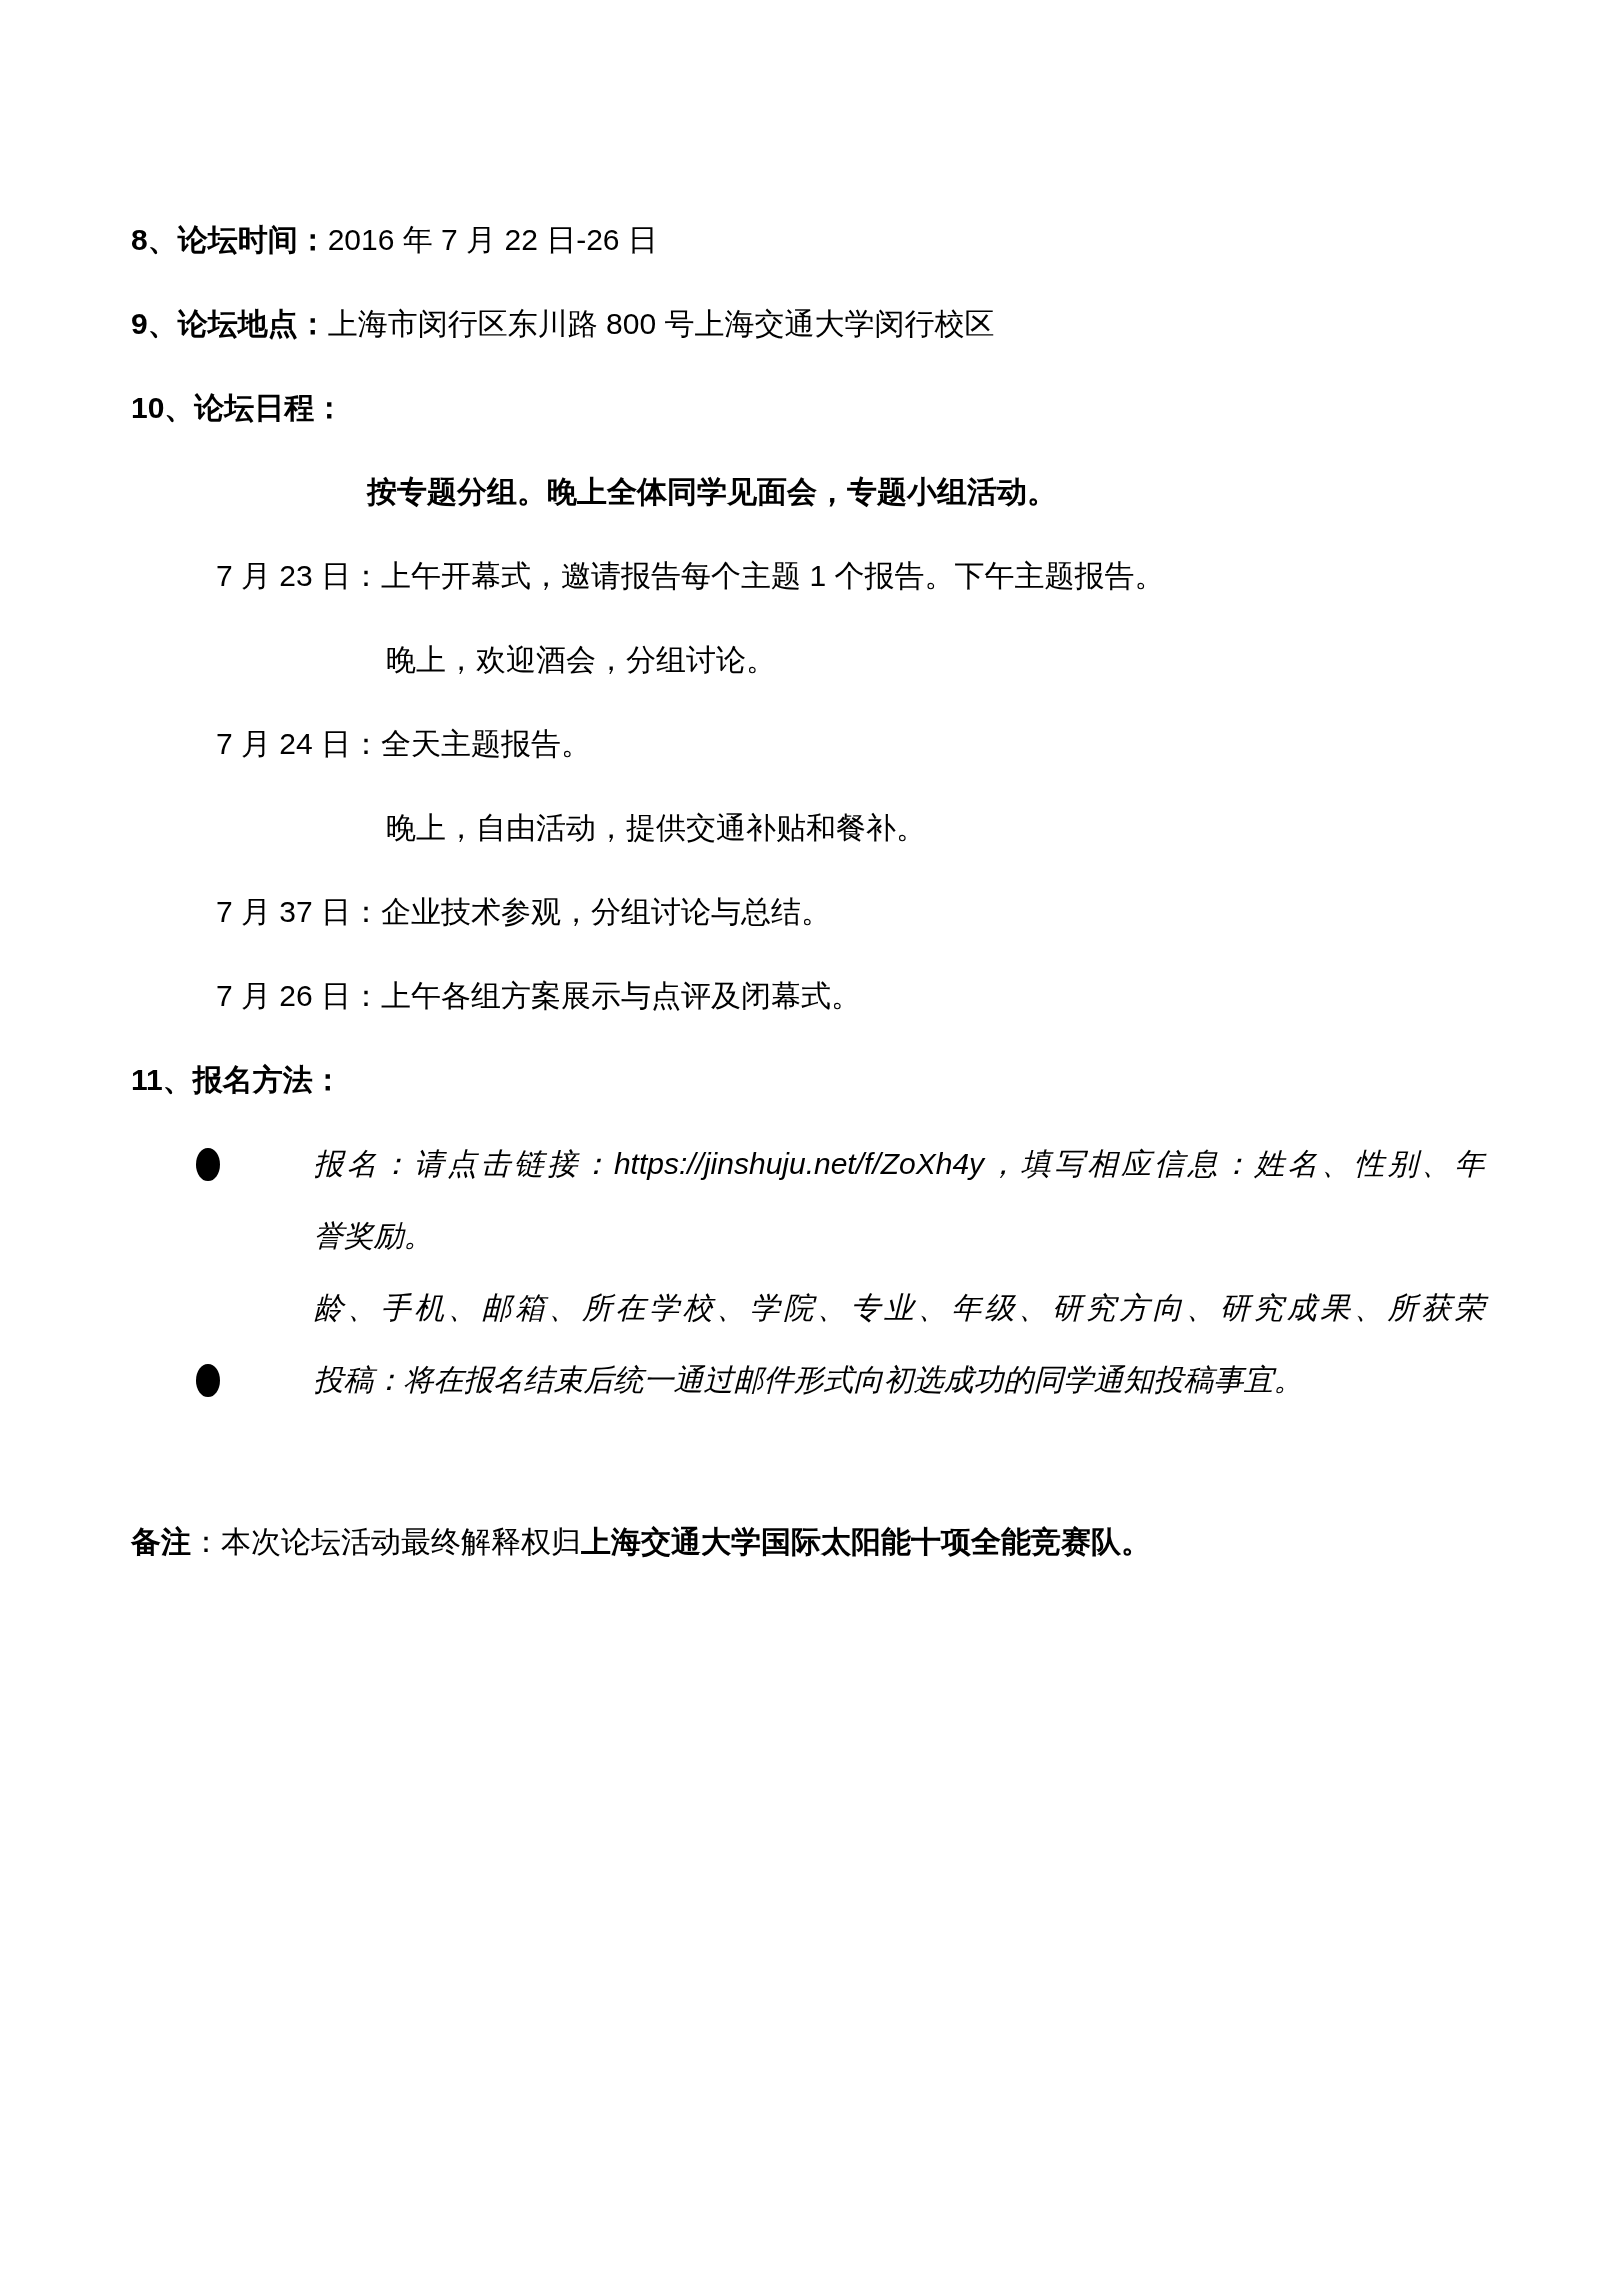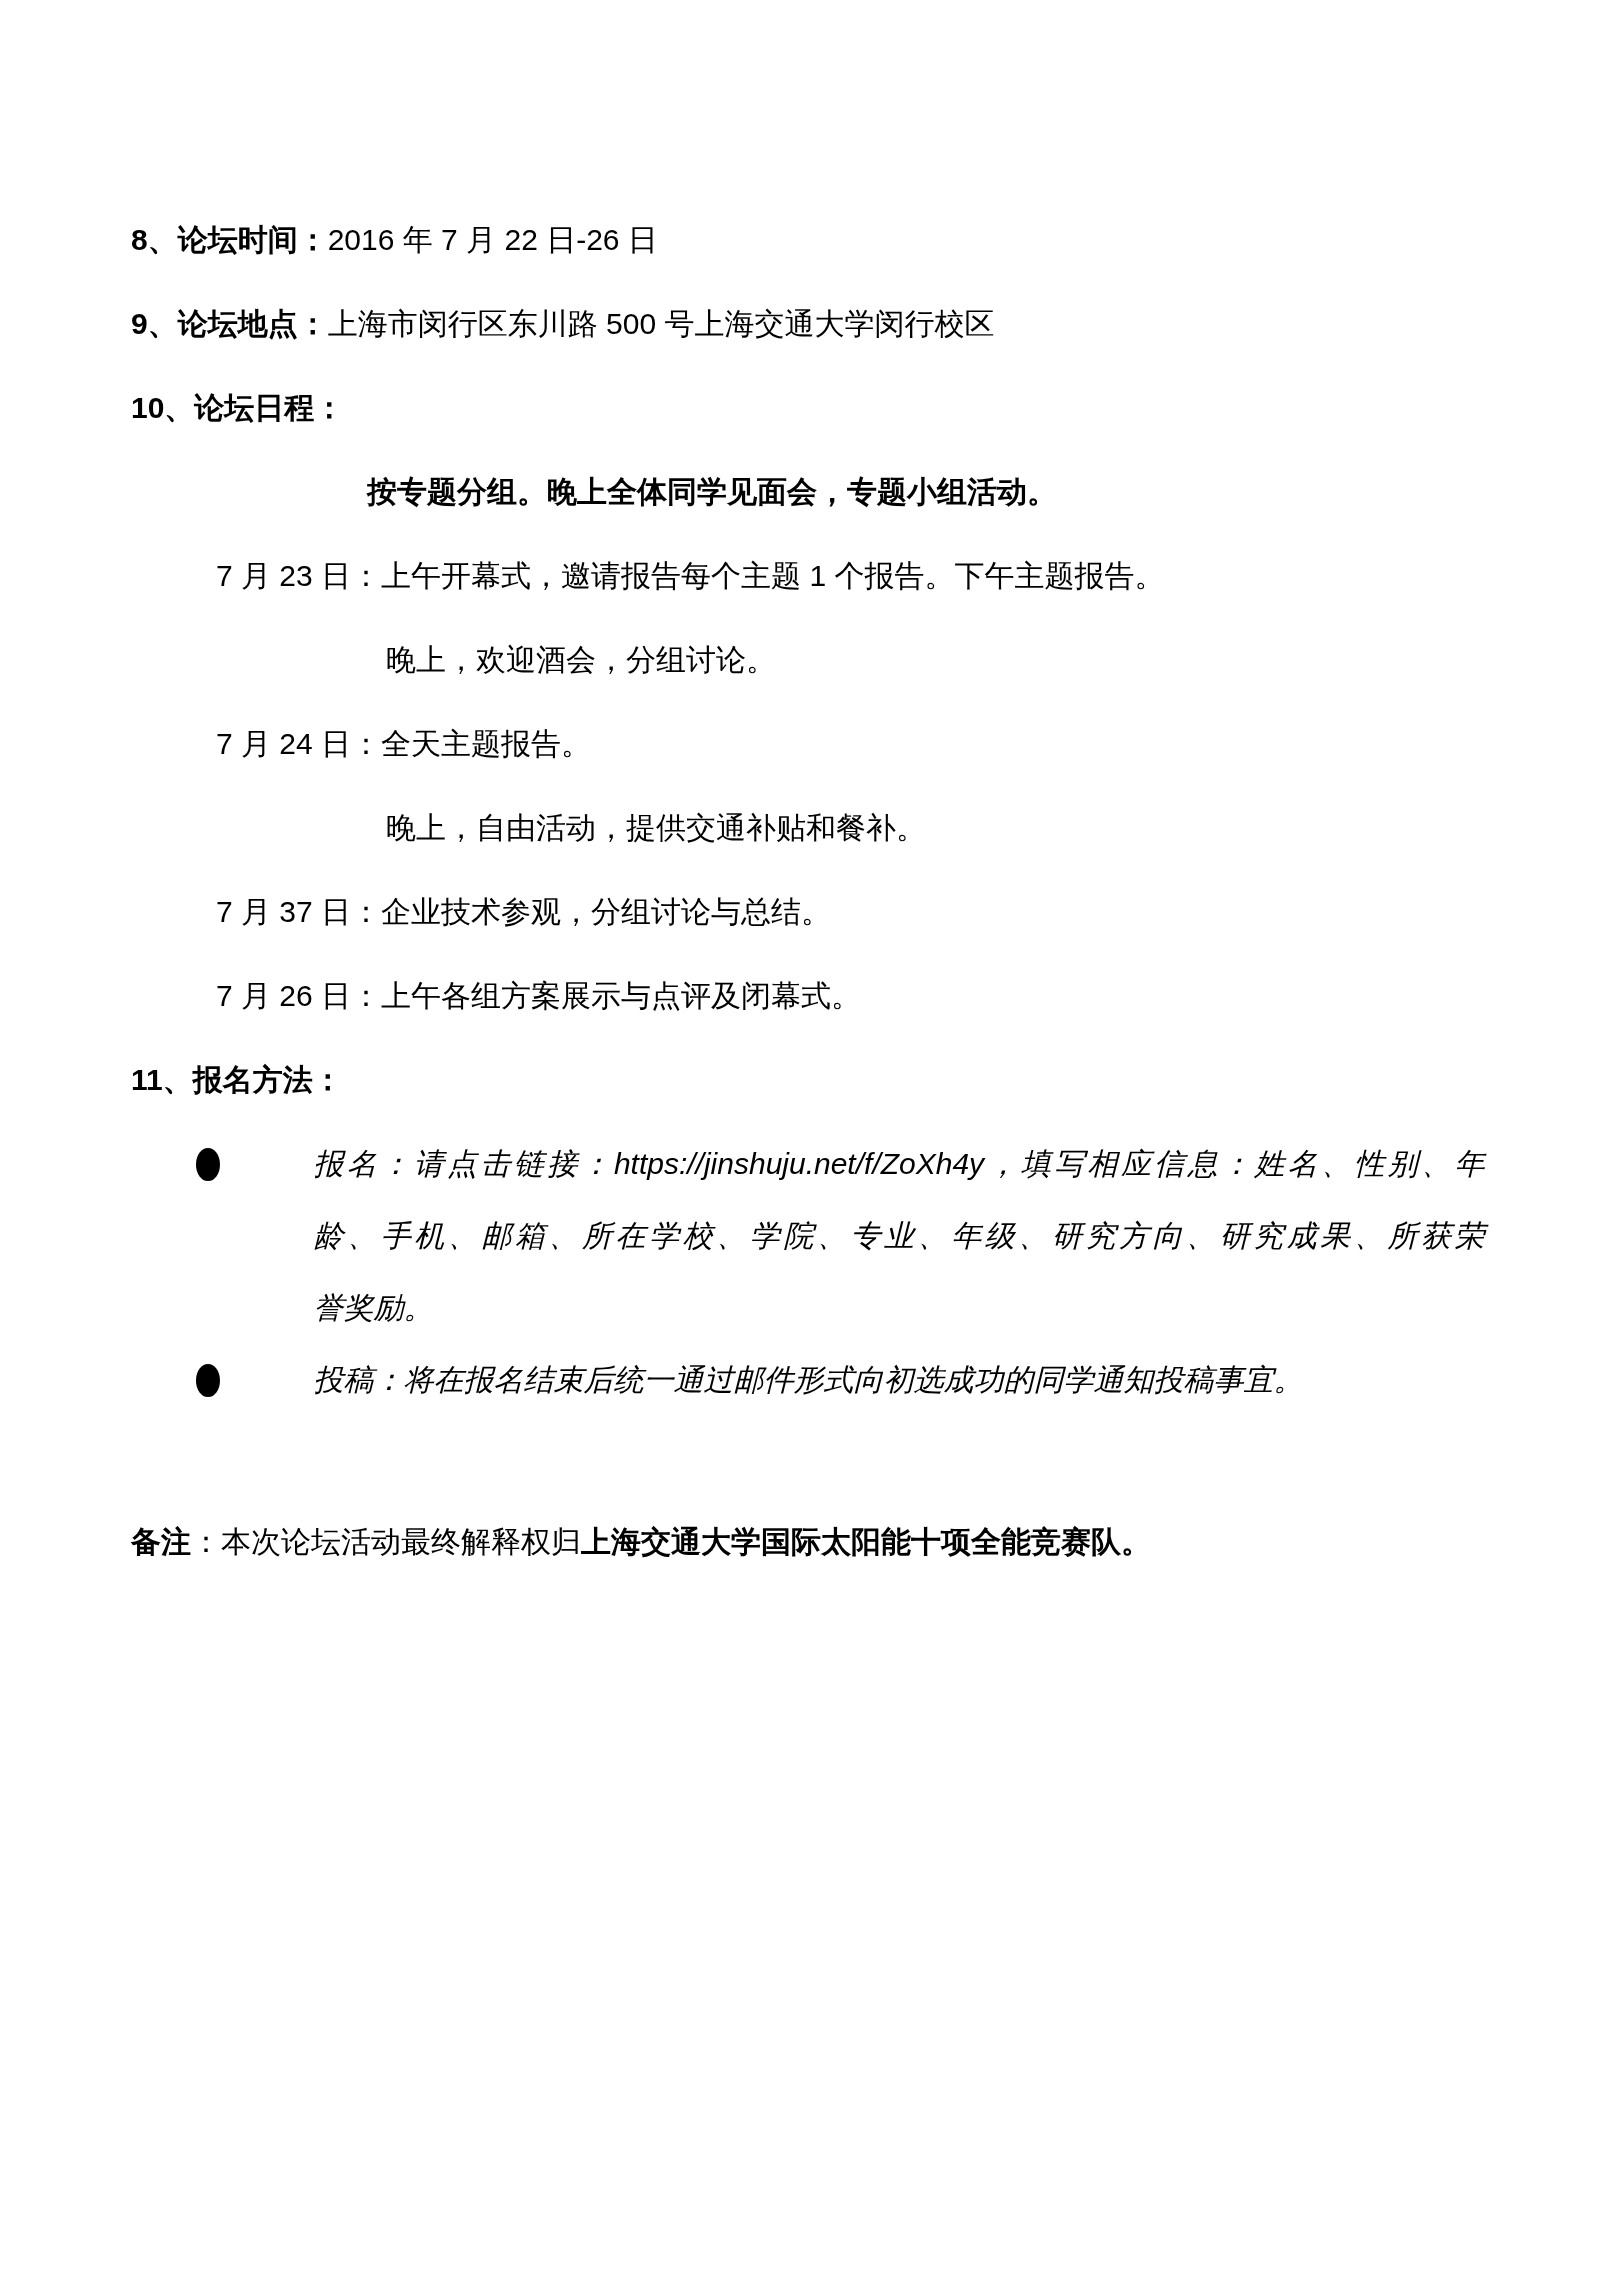--- a/index.html
+++ b/index.html
@@ -64,21 +64,21 @@
   .url { font-family: "Liberation Sans", "DejaVu Sans", sans-serif; }
   .footer { margin-top: 124px; }
 </style>
 </head>
 <body>
 
 <div class="page">
 
   <p class="line"><span class="b">8、论坛时间：</span><span>2016 年 7 月 22 日-26 日</span></p>
 
-  <p class="line"><span class="b">9、论坛地点：</span><span>上海市闵行区东川路 500 号上海交通大学闵行校区</span></p>
+  <p class="line"><span class="b">9、论坛地点：</span><span>上海市闵行区东川路 800 号上海交通大学闵行校区</span></p>
 
   <p class="line"><span class="b">10、论坛日程：</span></p>
 
   <p class="line sched cont1">按专题分组。晚上全体同学见面会，专题小组活动。</p>
 
   <p class="line sched">7 月 23 日：上午开幕式，邀请报告每个主题 1 个报告。下午主题报告。</p>
   <p class="line sched cont2">晚上，欢迎酒会，分组讨论。</p>
 
   <p class="line sched">7 月 24 日：全天主题报告。</p>
   <p class="line sched cont2">晚上，自由活动，提供交通补贴和餐补。</p>
@@ -86,22 +86,22 @@
   <p class="line sched">7 月 37 日：企业技术参观，分组讨论与总结。</p>
 
   <p class="line sched">7 月 26 日：上午各组方案展示与点评及闭幕式。</p>
 
   <p class="line"><span class="b">11、报名方法：</span></p>
 
   <div class="bullet-row">
     <span class="dot"></span>
     <div class="bullet-text">
       <p class="bline just"><span>报名：请点击链接：</span><span class="url">https://jinshuju.net/f/ZoXh4y</span><span>，填写相应信息：姓名、性别、年</span></p>
+      <p class="bline">誉奖励。</p>
       <p class="bline just">龄、手机、邮箱、所在学校、学院、专业、年级、研究方向、研究成果、所获荣</p>
-      <p class="bline">誉奖励。</p>
     </div>
   </div>
 
   <div class="bullet-row">
     <span class="dot"></span>
     <div class="bullet-text">
       <p class="bline">投稿：将在报名结束后统一通过邮件形式向初选成功的同学通知投稿事宜。</p>
     </div>
   </div>
 

